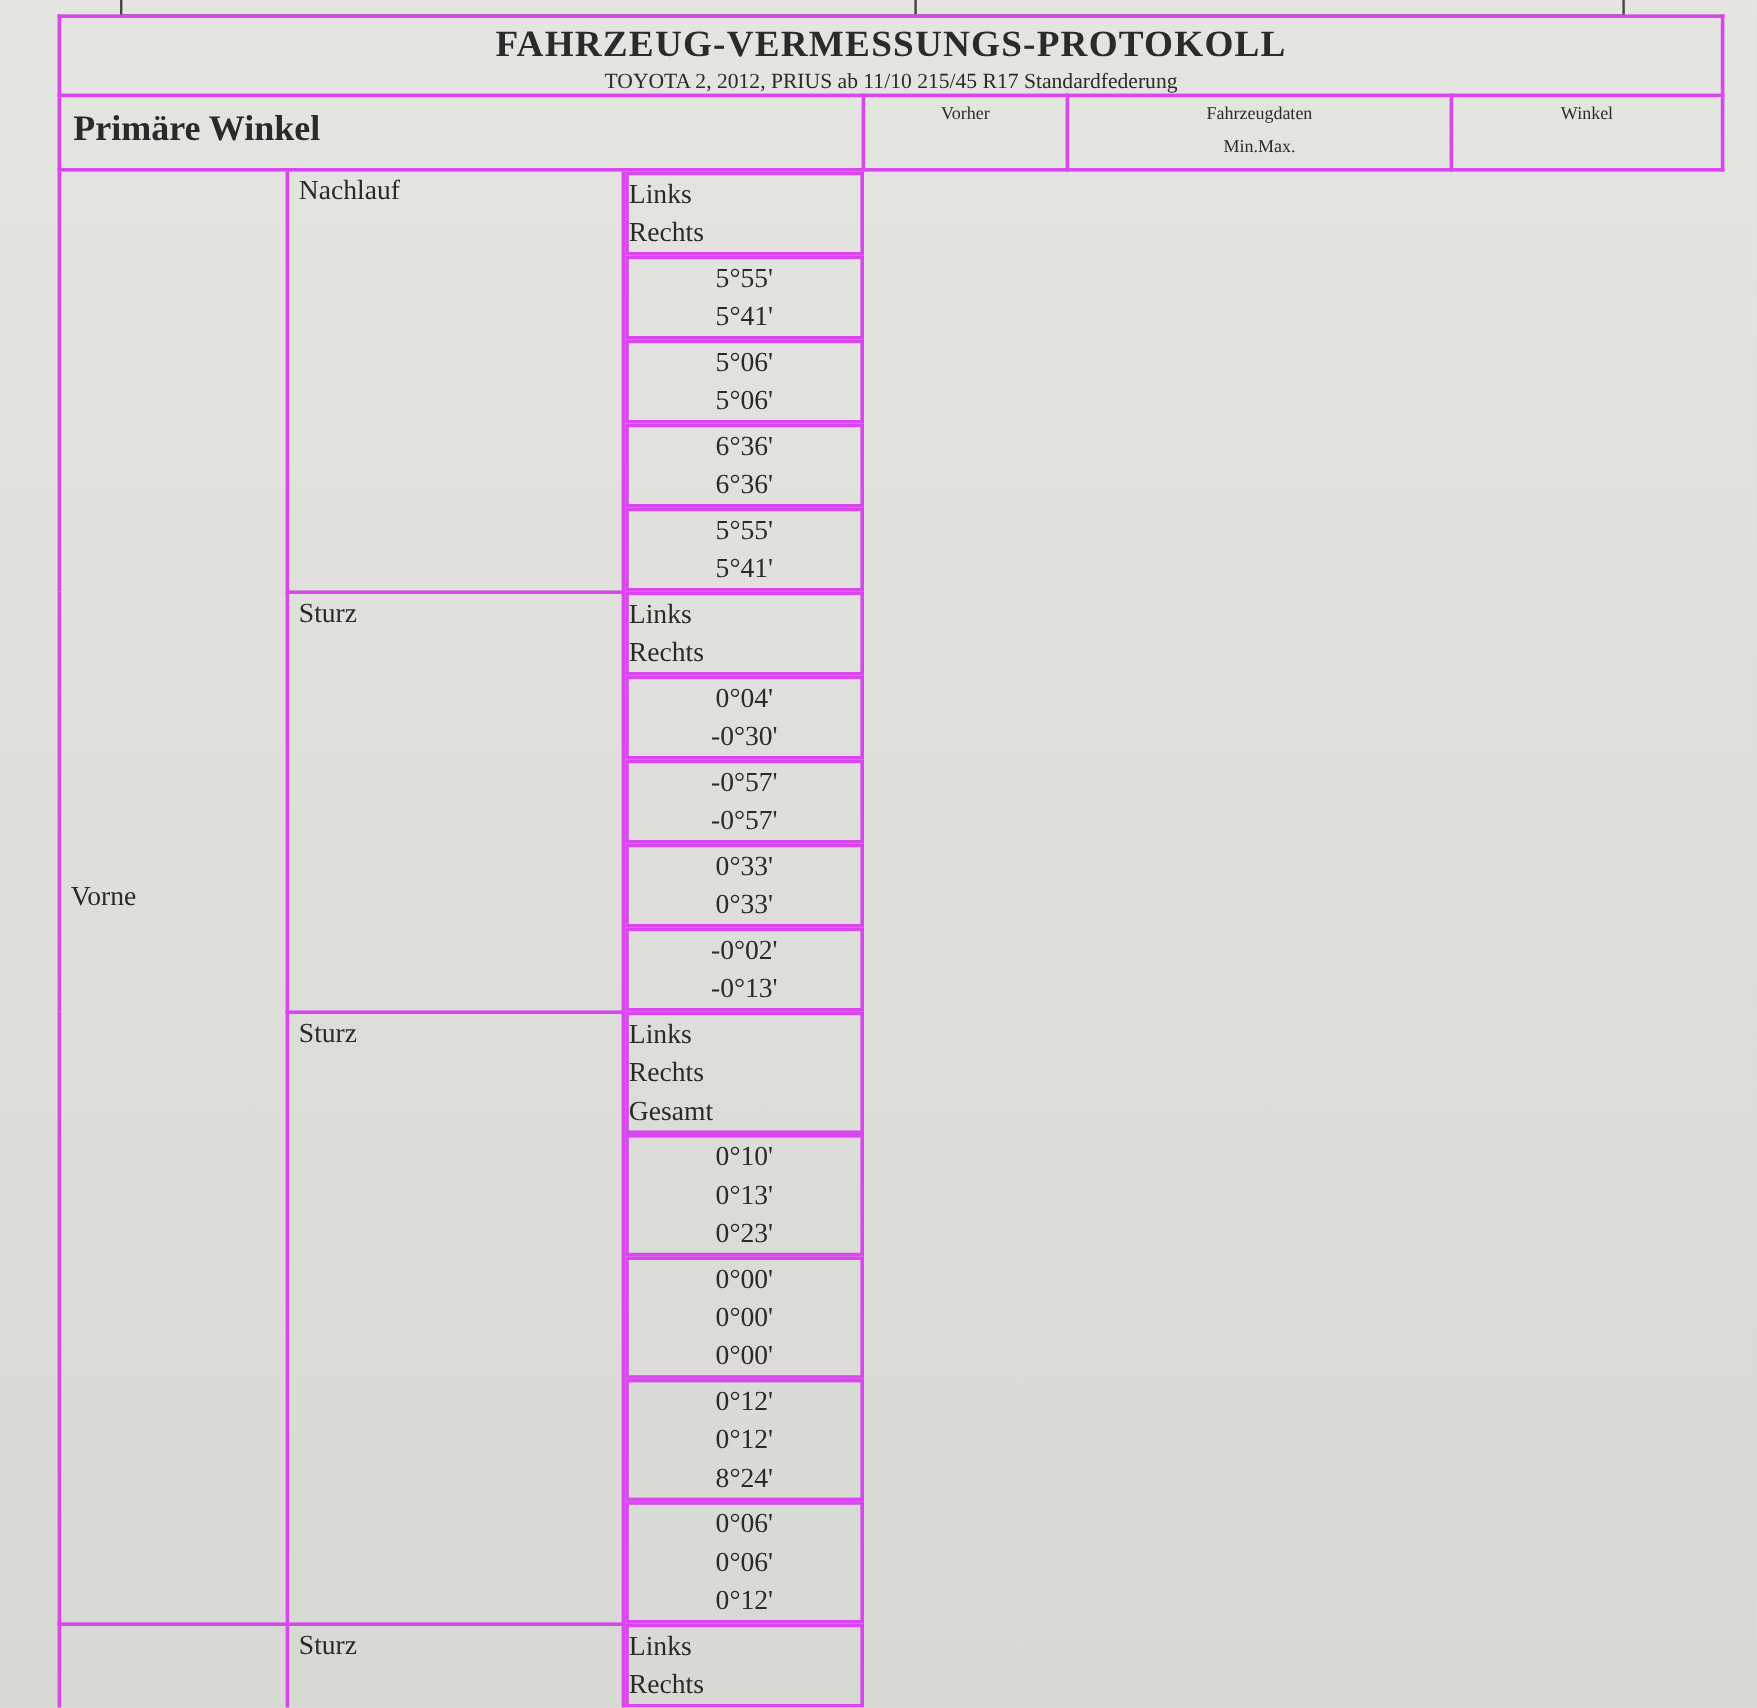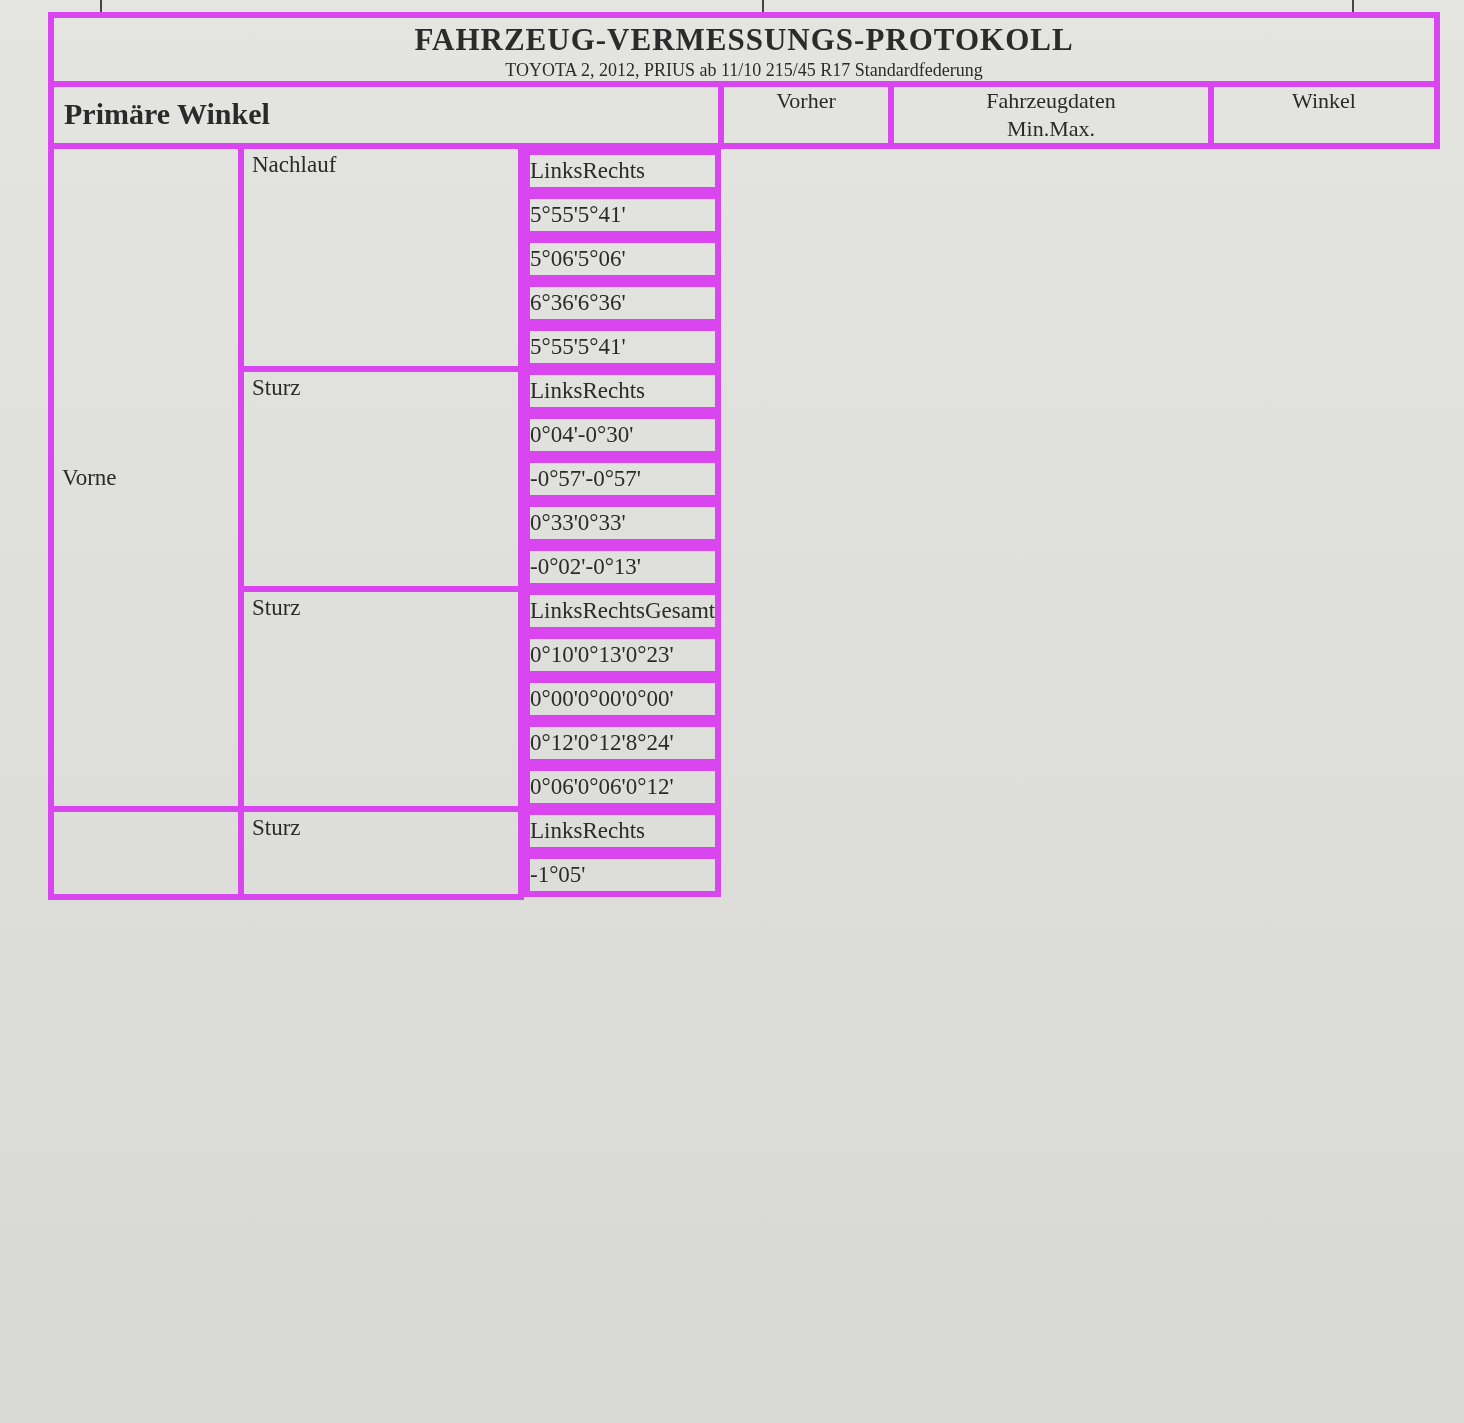--- a/index.html
+++ b/index.html
@@ -23,32 +23,32 @@
   .sheet {
     position: absolute; left: 48px; top: 12px; width: 1386px;
   }
   table.proto {
     border-collapse: collapse;
     width: 100%;
     table-layout: fixed;
     font-size: 23px;
   }
   table.proto td {
-    border: 6px solid #d946ef;
+    border: 3px solid #d946ef;
     padding: 0;
     vertical-align: top;
     font-family: Liberation Serif, serif;
   }
   .title-cell { text-align: center; padding: 6px 0 10px; }
   .doc-title { font-weight: bold; font-size: 31px; letter-spacing: 1px; display: block; margin-top: 4px; color: #2b2b2b; }
   .doc-sub { font-size: 18px; display: block; margin-top: 2px; }
   .sec-title { font-weight: bold; font-size: 30px; padding: 10px 10px; display: block; }
-  .hdr { text-align: center; font-size: 22px; line-height: 28px; padding-top: 6px; }
+  .hdr { text-align: center; font-size: 15px; line-height: 28px; padding-top: 6px; }
   .hdr .minmax { display: flex; justify-content: center; padding: 0 30px; }
-  .lines { display: flex; flex-direction: row; }
+  .lines { display: flex; flex-direction: column; }
   .lines span { display: block; height: 32px; line-height: 32px; }
   .center { text-align: center; }
   .lbl { padding-left: 8px; line-height: 32px; }
   .sides { padding-left: 8px; }
 </style>
 </head>
 <body>
 
 <div class="paper"></div>
 <div class="topstrip">

